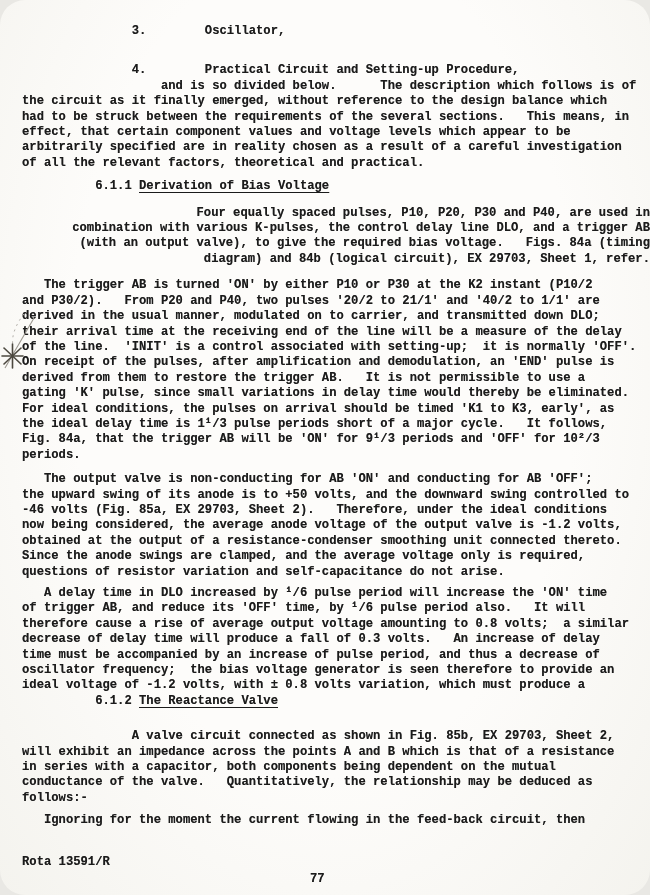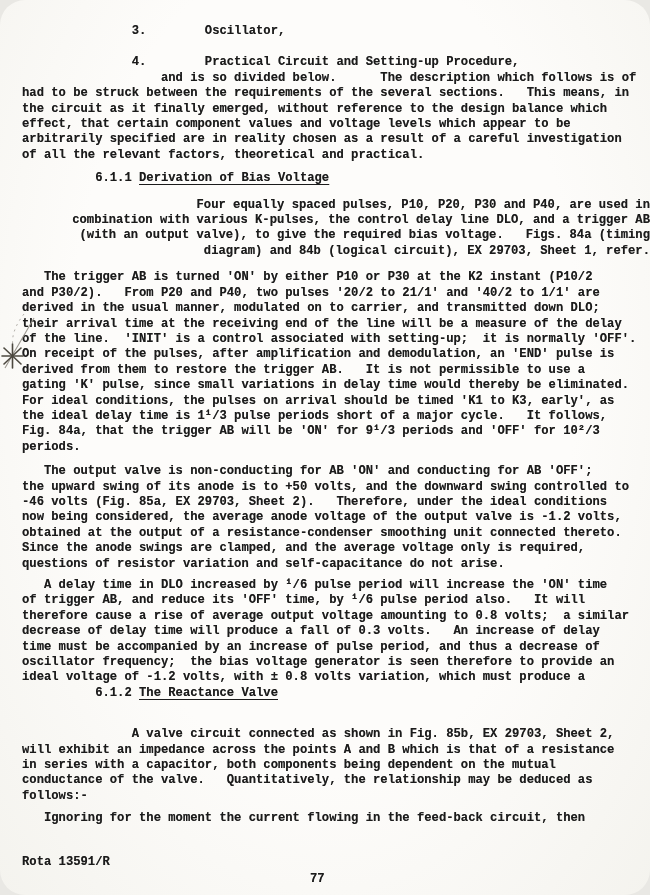--- a/index.html
+++ b/index.html
@@ -54,27 +54,27 @@
 </style>
 </head>
 <body>
 
 <div class="page">
 
   <div class="doc-body">
       <div class="block">
         <div class="line">               3.        Oscillator,</div>
       </div>
-      <div class="block" style="margin-top: 16px;">
+      <div class="block" style="margin-top: 24px;">
         <div class="line">               4.        Practical Circuit and Setting-up Procedure,</div>
         <div class="line">                   and is so divided below.      The description which follows is of</div>
       </div>
       <div class="block">
+        <div class="line">the circuit as it finally emerged, without reference to the design balance which</div>
         <div class="line">had to be struck between the requirements of the several sections.   This means, in</div>
-        <div class="line">the circuit as it finally emerged, without reference to the design balance which</div>
         <div class="line">effect, that certain component values and voltage levels which appear to be</div>
         <div class="line">arbitrarily specified are in reality chosen as a result of a careful investigation</div>
         <div class="line">of all the relevant factors, theoretical and practical.</div>
       </div>
       <div class="block heading" style="margin-top: 8px;">
         <div class="line"><span>          6.1.1 </span><span class="title">Derivation of Bias Voltage</span></div>
       </div>
       <div class="block" style="margin-top: 11px; text-align: right;">
         <div class="line">               Four equally spaced pulses, P10, P20, P30 and P40, are used in</div>
         <div class="line">combination with various K-pulses, the control delay line DLO, and a trigger AB</div>
@@ -109,21 +109,21 @@
         <div class="line">of trigger AB, and reduce its 'OFF' time, by ¹/6 pulse period also.   It will</div>
         <div class="line">therefore cause a rise of average output voltage amounting to 0.8 volts;  a similar</div>
         <div class="line">decrease of delay time will produce a fall of 0.3 volts.   An increase of delay</div>
         <div class="line">time must be accompanied by an increase of pulse period, and thus a decrease of</div>
         <div class="line">oscillator frequency;  the bias voltage generator is seen therefore to provide an</div>
         <div class="line">ideal voltage of -1.2 volts, with ± 0.8 volts variation, which must produce a</div>
       </div>
       <div class="block heading" style="">
         <div class="line"><span>          6.1.2 </span><span class="title">The Reactance Valve</span></div>
       </div>
-      <div class="block" style="margin-top: 26px;">
+      <div class="block" style="margin-top: 20px;">
         <div class="line">               A valve circuit connected as shown in Fig. 85b, EX 29703, Sheet 2,</div>
         <div class="line">will exhibit an impedance across the points A and B which is that of a resistance</div>
         <div class="line">in series with a capacitor, both components being dependent on the mutual</div>
         <div class="line">conductance of the valve.   Quantitatively, the relationship may be deduced as</div>
         <div class="line">follows:-</div>
       </div>
       <div class="block" style="margin-top: 7px;">
         <div class="line">   Ignoring for the moment the current flowing in the feed-back circuit, then</div>
       </div>
     </div>

